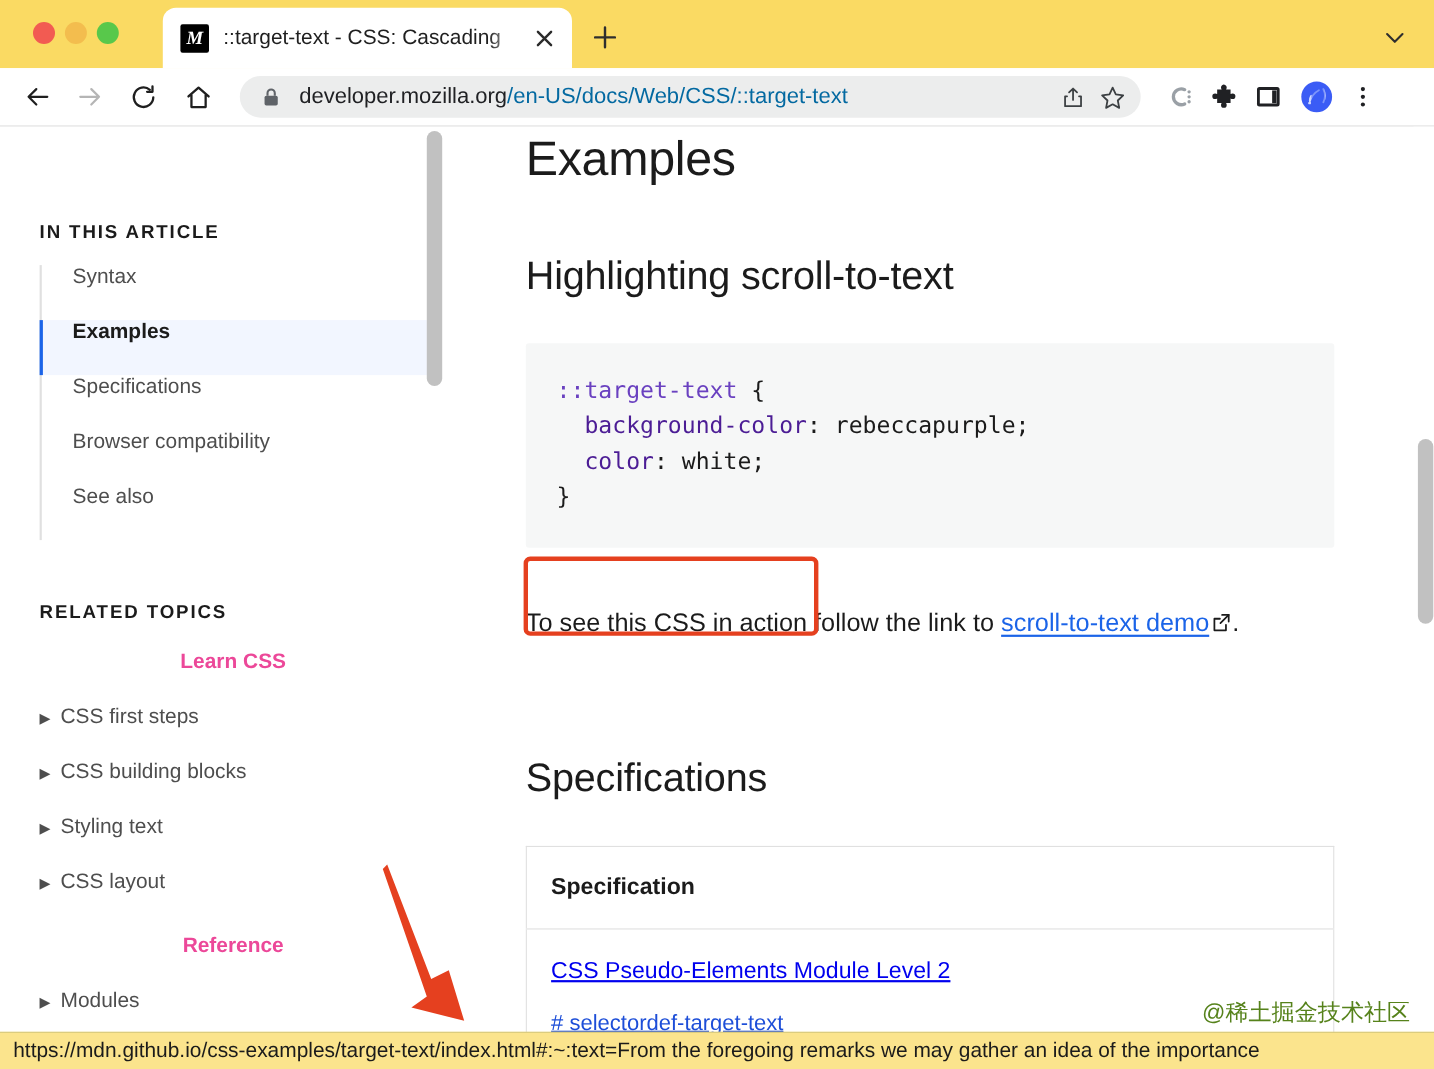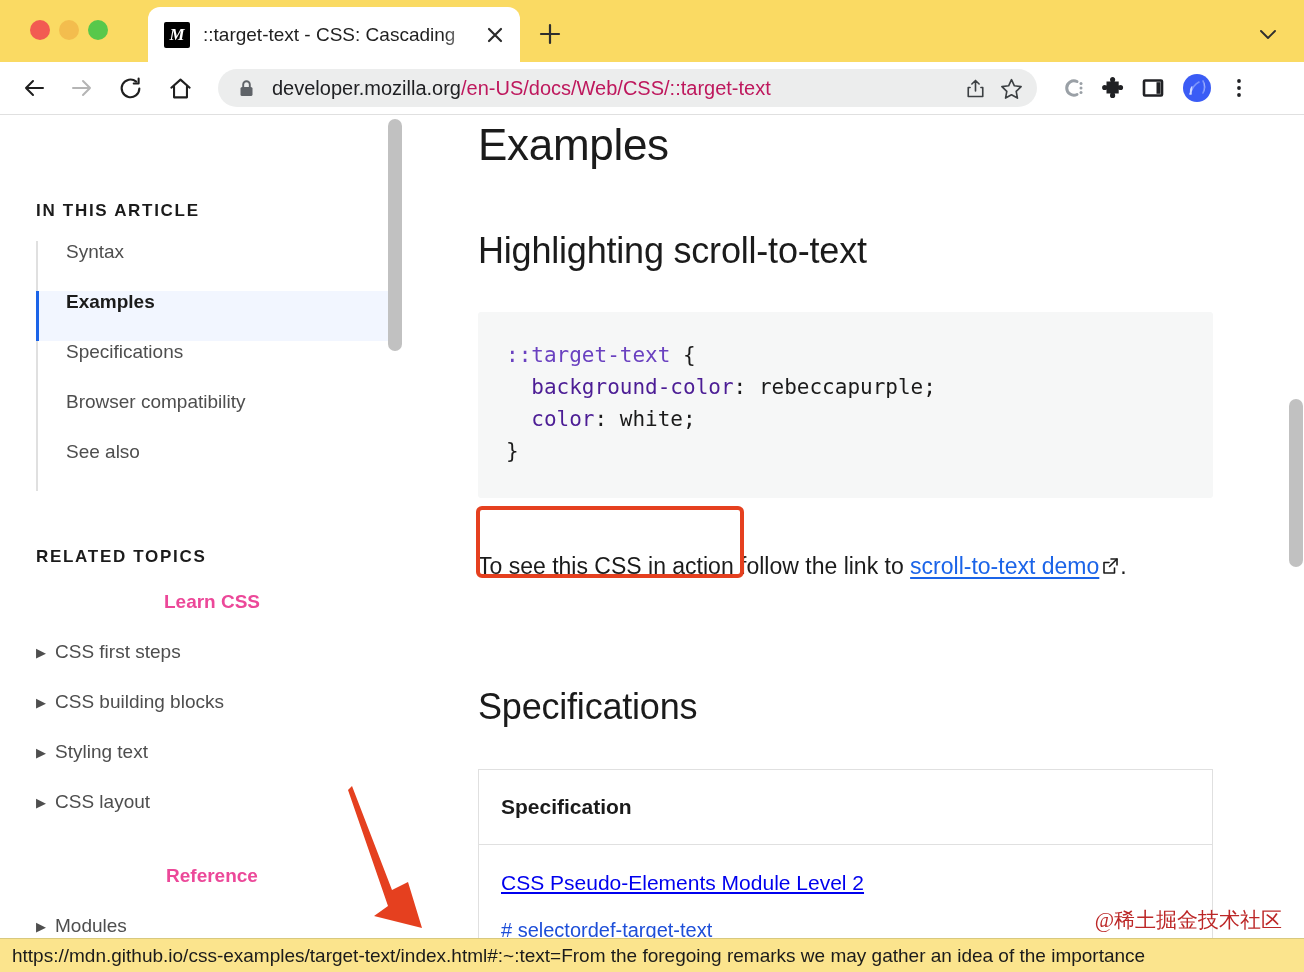--- a/index.html
+++ b/index.html
@@ -78,21 +78,21 @@
     flex: 1 1 auto; height: 38px; margin-left: 18px; margin-right: 0;
     max-width: 819px;
     background: #eceded; border-radius: 19px;
     display: flex; align-items: center; padding: 0 8px 0 20px;
   }
   #lock-icon { flex: 0 0 18px; display: flex; align-items: center; color: #5f6368; }
   #omnibox-url {
     flex: 1 1 auto; margin-left: 16px; font-size: 20px;
     white-space: nowrap; overflow: hidden; color: #202124;
   }
-  #omnibox-url .urlpath { color: #be185d; }
+  #omnibox-url .urlpath { color: #0369a1; }
   .omni-icon {
     flex: 0 0 36px; width: 36px; height: 36px;
     display: flex; align-items: center; justify-content: center; color: #3c4043;
   }
   .ext-icon {
     width: 40px; height: 40px; flex: 0 0 auto;
     display: flex; align-items: center; justify-content: center; color: #202124;
   }
   #ext-c { margin-left: 16px; }
   #ext-avatar { margin-left: 4px; }
@@ -219,22 +219,22 @@
   #status-bar {
     position: absolute; left: 0; bottom: 0; width: 1304px; height: 34px;
     background: #fbe48d; display: flex; align-items: center;
     padding-left: 12px; font-size: 19px; color: #1b1b1b;
     white-space: nowrap; overflow: hidden;
     border-top: 1px solid #d8c97e;
   }
 
   #watermark {
     position: absolute; right: 22px; bottom: 38px;
-    font-size: 21px; color: #b91c1c; opacity: 0.95;
-    font-family: Liberation Serif, serif;
+    font-size: 21px; color: #4d7c0f; opacity: 0.95;
+    font-family: Liberation Sans, sans-serif;
   }
 </style>
 </head>
 <body>
 
 <div id="browser-window">
 
   <div id="tabstrip">
     <div id="traffic-lights">
       <div class="traffic-light tl-red"></div>
@@ -380,21 +380,21 @@
       </div>
       <div class="side-link">
         <span class="caret">▶</span>
         <span>Styling text</span>
       </div>
       <div class="side-link">
         <span class="caret">▶</span>
         <span>CSS layout</span>
       </div>
 
-      <div class="side-group-title" style="margin-top:52px">Reference</div>
+      <div class="side-group-title" style="margin-top:36px">Reference</div>
       <div class="side-link">
         <span class="caret">▶</span>
         <span>Modules</span>
       </div>
     </div>
 
     <div id="sidebar-scrollbar-track">
       <div id="sidebar-scrollbar-thumb"></div>
     </div>
 

